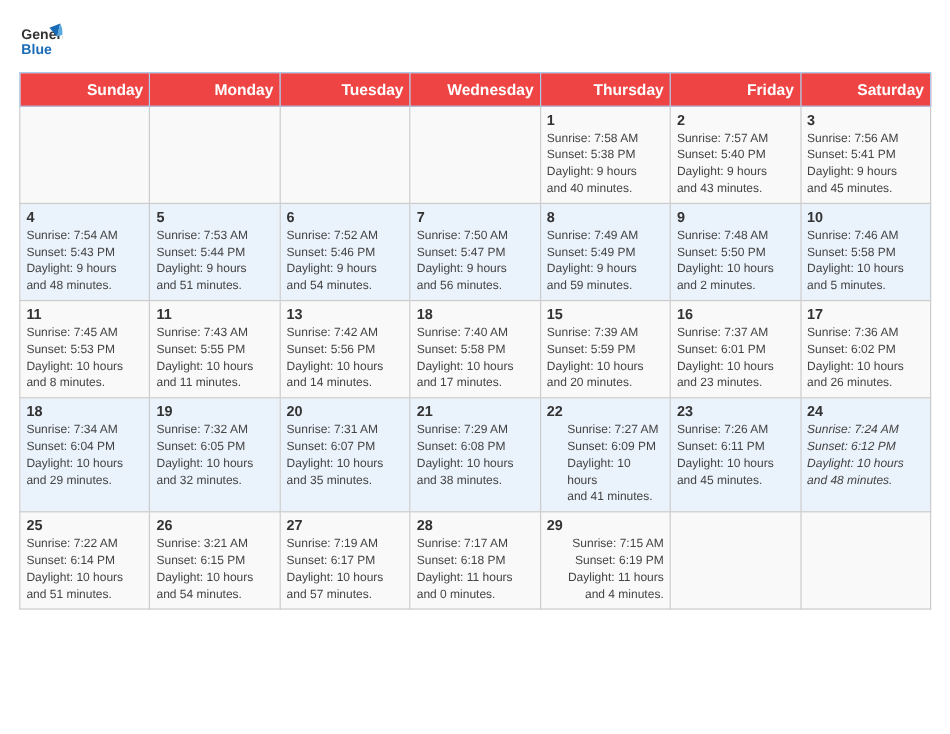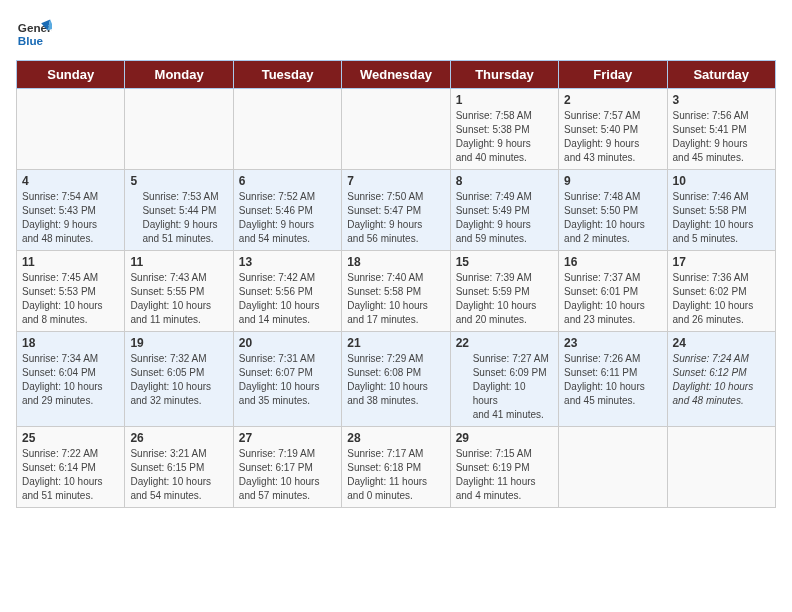--- a/index.html
+++ b/index.html
@@ -35,23 +35,23 @@
       font-size: 16px;
       color: #333;
       margin-top: 2px;
     }
     table {
       width: 100%;
       border-collapse: collapse;
       table-layout: fixed;
     }
     thead tr th {
-      background: #7f1d1d;
+      background: #ef4444;
       color: #fff;
-      text-align: center;
+      text-align: right;
       padding: 6px 5px;
       font-size: 13px;
       font-weight: bold;
       border: 1px solid #aac8ea;
     }
     tbody tr td {
       border: 1px solid #ccc;
       vertical-align: top;
       padding: 4px 5px;
       font-size: 10.5px;
@@ -137,21 +137,21 @@
       <tr>
         <td>
           <span class="day-num">4</span>
           <div class="day-info" style="white-space: pre-line;">Sunrise: 7:54 AM
 Sunset: 5:43 PM
 Daylight: 9 hours
 and 48 minutes.</div>
         </td>
         <td>
           <span class="day-num">5</span>
-          <div class="day-info" style="white-space: pre-line; margin-left: 12px;">Sunrise: 7:53 AM
+          <div class="day-info" style="white-space: pre-line;">Sunrise: 7:53 AM
 Sunset: 5:44 PM
 Daylight: 9 hours
 and 51 minutes.</div>
         </td>
         <td>
           <span class="day-num">6</span>
           <div class="day-info" style="white-space: pre-line;">Sunrise: 7:52 AM
 Sunset: 5:46 PM
 Daylight: 9 hours
 and 54 minutes.</div>
@@ -311,21 +311,21 @@
         </td>
         <td>
           <span class="day-num">28</span>
           <div class="day-info" style="white-space: pre-line;">Sunrise: 7:17 AM
 Sunset: 6:18 PM
 Daylight: 11 hours
 and 0 minutes.</div>
         </td>
         <td>
           <span class="day-num">29</span>
-          <div class="day-info" style="white-space: pre-line;">Sunrise: 7:15 AM
+          <div class="day-info" style="white-space: pre-line; text-align: right;">Sunrise: 7:15 AM
 Sunset: 6:19 PM
 Daylight: 11 hours
 and 4 minutes.</div>
         </td>
         <td></td>
         <td></td>
       </tr>
     </tbody>
 </table>
 

